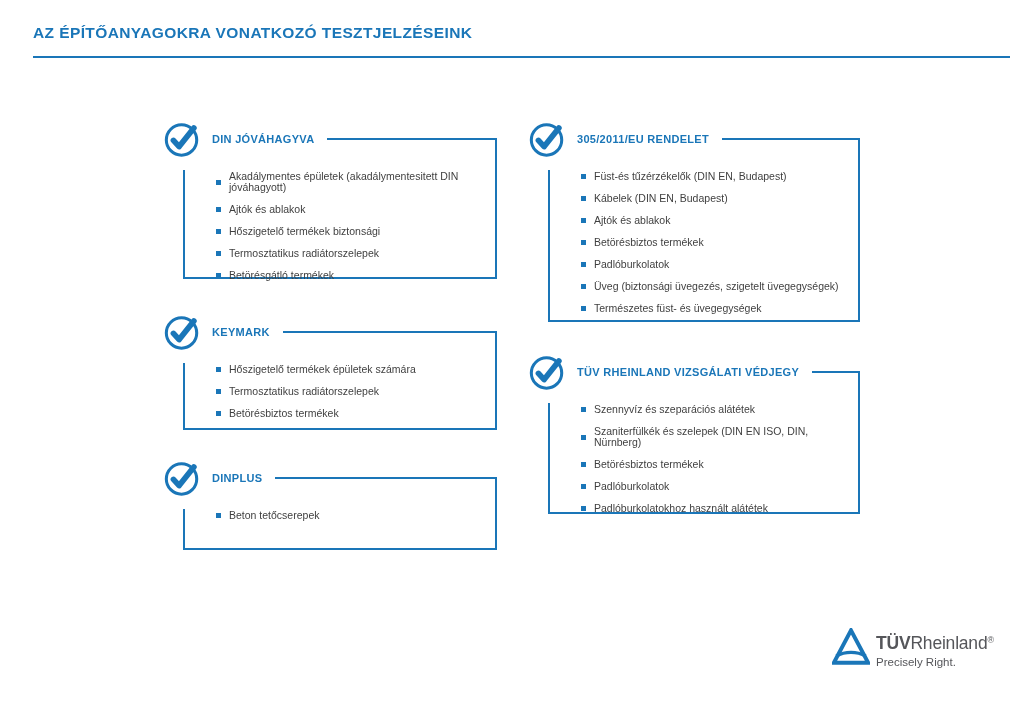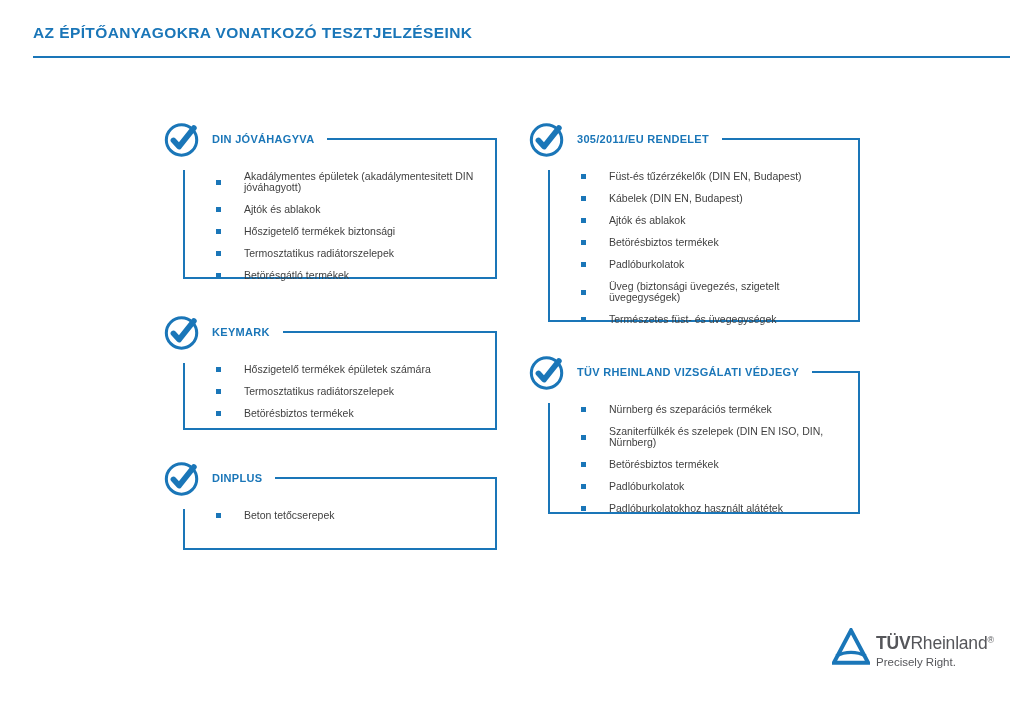--- a/index.html
+++ b/index.html
@@ -38,21 +38,21 @@
     border-right:2px solid var(--accent);
     border-bottom:2px solid var(--accent);
     padding-top:32px;
   }
   .section-box::before{
     content:"";position:absolute;left:0;top:31px;bottom:0;width:2px;background:var(--accent);
   }
   .item-list{list-style:none;padding-left:33px;padding-right:6px;}
   .item{
     display:flex;align-items:center;margin-bottom:11px;
-    font-size:10.5px;line-height:11px;color:var(--text);gap:15px;
+    font-size:10.5px;line-height:11px;color:var(--text);
   }
   .bullet{width:5px;height:5px;background:var(--accent);margin-right:8px;flex:none;}
 
   .logo{position:absolute;left:832px;top:628px;display:flex;align-items:flex-start;}
   .logo-triangle-wrap{width:38px;height:38px;flex:none;}
   .logo-text{margin-left:6px;margin-top:5px;}
   .brand{font-size:17.5px;color:var(--logo-gray);letter-spacing:-.2px;white-space:nowrap;}
   .brand .bold{font-weight:bold;}
   .brand sup{font-size:9px;vertical-align:6px;}
   .tagline{font-size:11.5px;color:var(--logo-gray);margin-top:2px;}
@@ -192,21 +192,21 @@
             <circle cx="19.5" cy="21" r="16" fill="none" stroke="#1a76b8" stroke-width="3.2"></circle>
             <path d="M11 21.5 L17 28 L32.5 8.5" fill="none" stroke="#1a76b8" stroke-width="6" stroke-linecap="round" stroke-linejoin="round"></path>
           </svg></span>
         <h2 class="section-title">TÜV RHEINLAND VIZSGÁLATI VÉDJEGY</h2>
         <div class="head-line"></div>
       </div>
       <div class="section-box" style="height: 142px;">
         <ul class="item-list">
           <li class="item">
             <span class="bullet"></span>
-            <span>Nürnberg és szeparációs termékek</span>
+            <span>Szennyvíz és szeparációs alátétek</span>
           </li>
           <li class="item">
             <span class="bullet"></span>
             <span>Szaniterfülkék és szelepek (DIN EN ISO, DIN, Nürnberg)</span>
           </li>
           <li class="item">
             <span class="bullet"></span>
             <span>Betörésbiztos termékek</span>
           </li>
           <li class="item">

